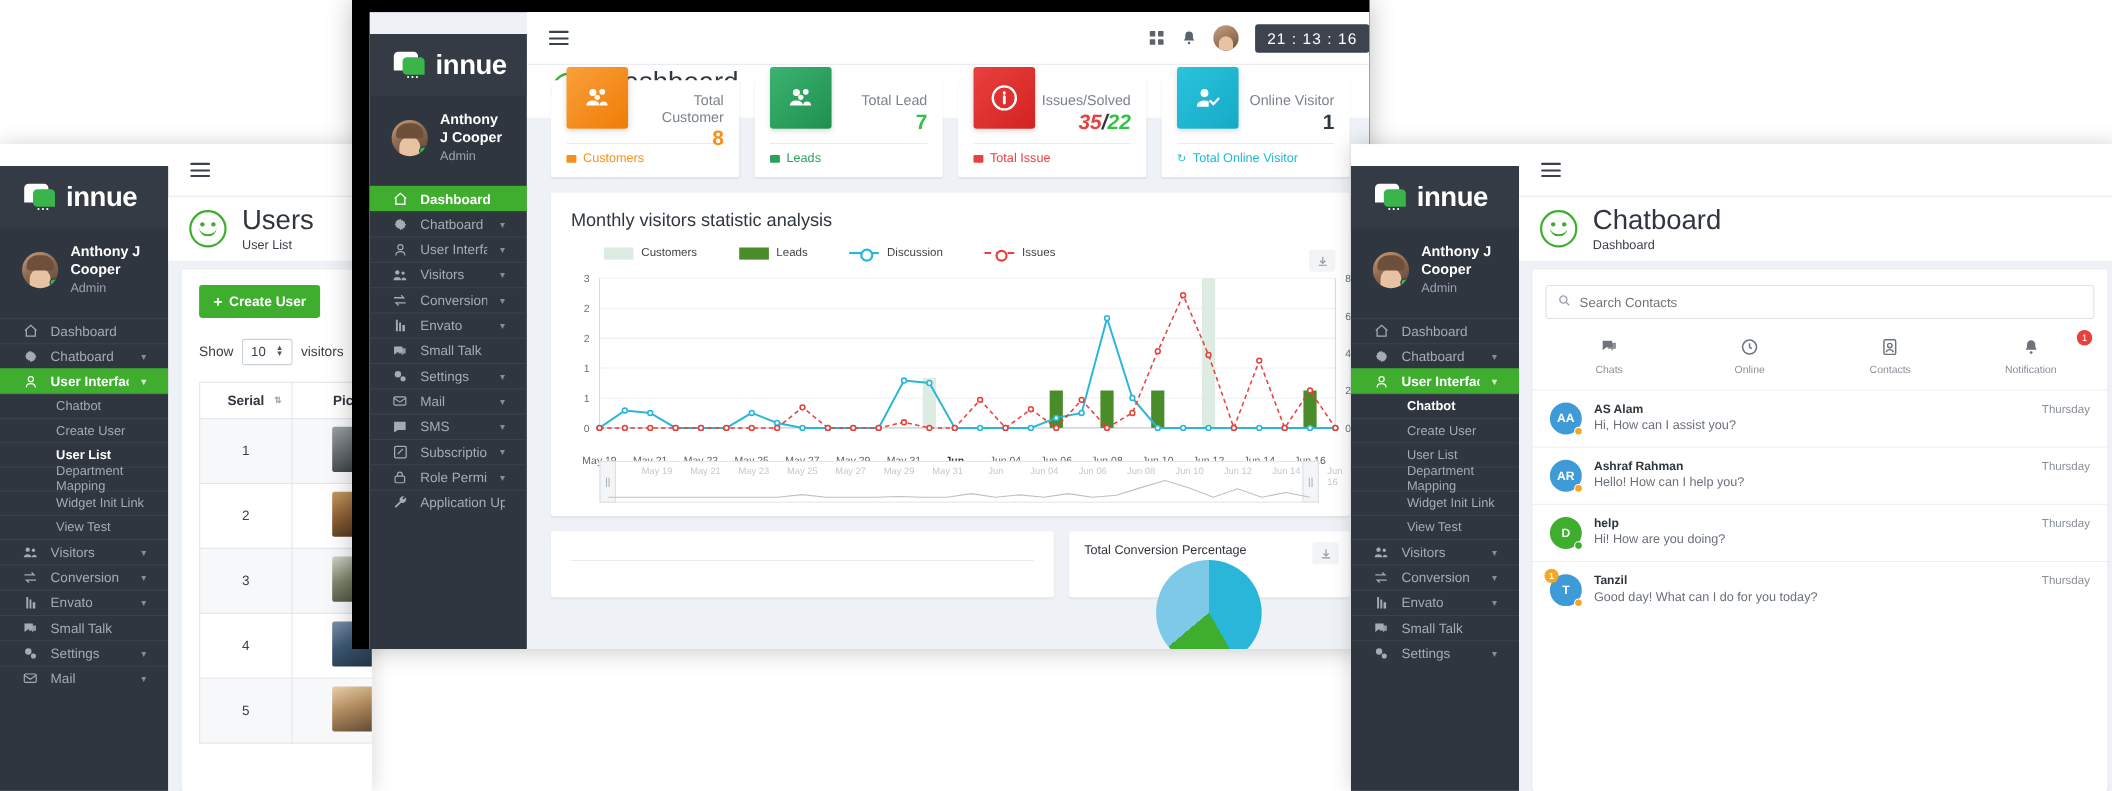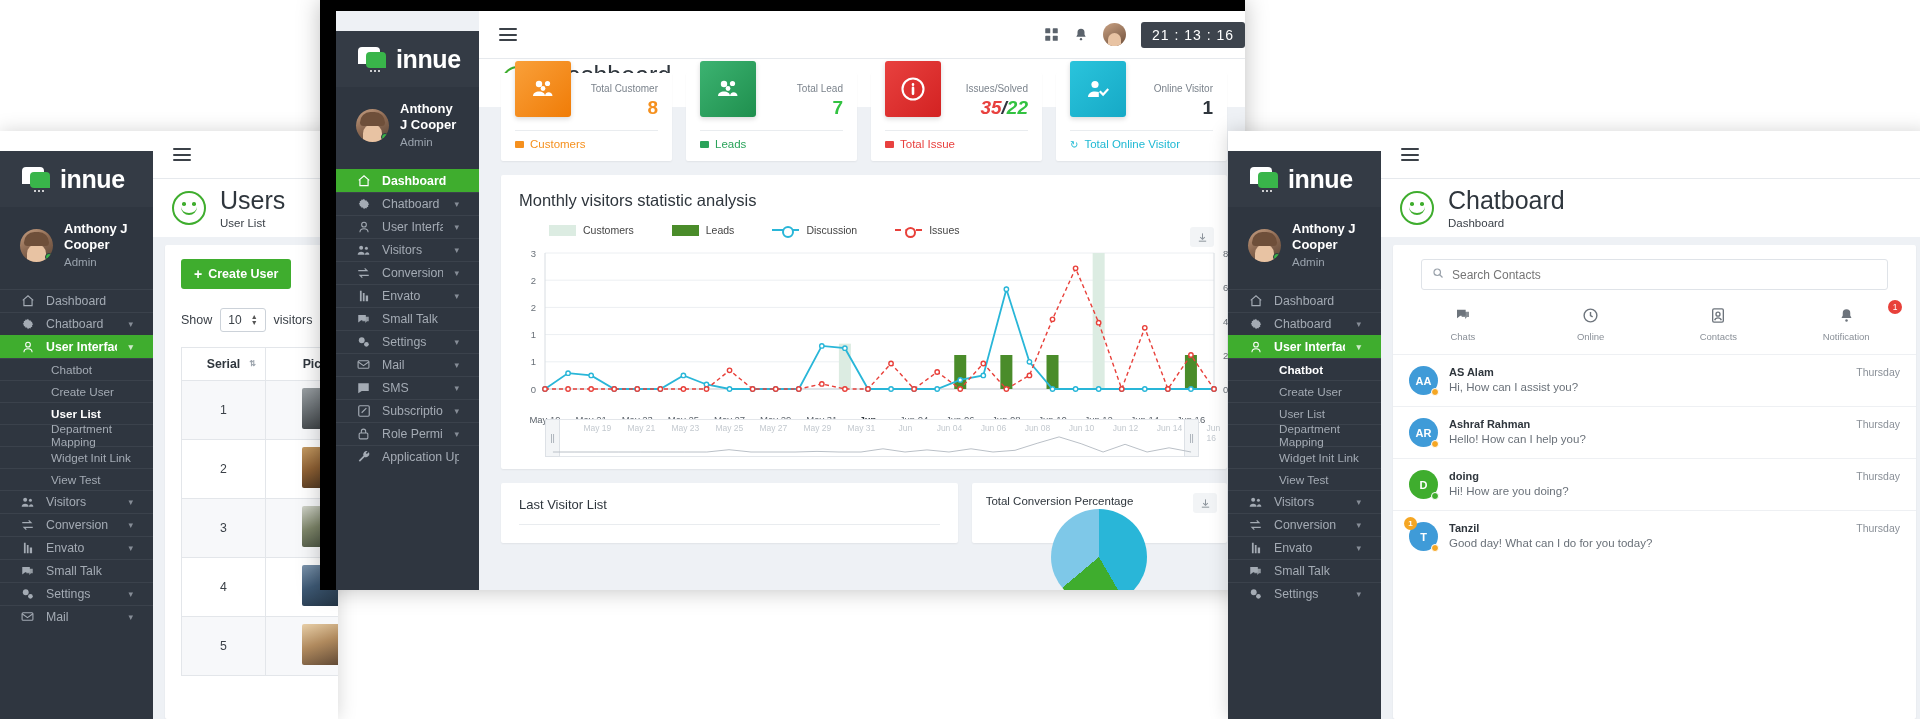--- a/index.html
+++ b/index.html
@@ -96,21 +96,21 @@
   #win-dash .content { position:absolute; left:143px; top:48px; right:0; bottom:0; background:#eef1f5; overflow:hidden;}
   #win-dash .pagehead { left:0; right:0; top:0; height:48px; padding-left:22px; }
 
   .cards { display:flex; gap:14px; padding:14px 18px 0 22px; }
   .kcard { flex:1; background:#fff; border-radius:2px; box-shadow:0 1px 2px rgba(0,0,0,.06); position:relative;
       height:88px; }
   .kcard .kbody { display:flex; align-items:flex-start; justify-content:space-between; padding:0 14px; height:57px;}
   .kicon { width:56px; height:56px; border-radius:3px; margin-top:-12px; display:flex; align-items:center;
       justify-content:center; color:#fff; box-shadow:0 2px 5px rgba(0,0,0,.15); }
   .ktexts { text-align:right; padding-top:10px; }
-  .klabel { font-size:10px; color:#7b838c; line-height:1.2; }
+  .klabel { font-size:13px; color:#7b838c; line-height:1.2; }
   .kvalue { font-size:19px; font-weight:bold; line-height:1.3; margin-top:1px; }
   .kfoot { border-top:1px solid #e9ecef; margin:0 14px; padding-top:7px; font-size:11.5px;
       display:flex; align-items:center; gap:6px; }
   .kfoot .sq { width:9px; height:7px; border-radius:1px; display:inline-block; }
 
   .panel { background:#fff; border-radius:2px; box-shadow:0 1px 2px rgba(0,0,0,.06); }
   .panel-title { font-size:16.5px; color:#2f363d; padding:16px 18px 2px 18px; }
 
   .legend { display:flex; align-items:center; gap:38px; padding:12px 0 0 48px; font-size:10.5px; color:#444; }
   .legend .li { display:flex; align-items:center; gap:7px; }
@@ -136,21 +136,21 @@
 
   
   #win-chat { left:1228px; top:131px; width:700px; height:588px; background:#fff;
      box-shadow:0 0 18px rgba(0,0,0,.17); }
   #win-chat .sidebar { width:153px; }
   #win-chat .topbar { left:153px; right:0; width:auto; }
   #win-chat .content { position:absolute; left:153px; top:48px; right:0; bottom:0; background:#eef1f5; }
   #win-chat .pagehead { left:0; right:0; top:0; height:58px; padding-left:19px; }
   .chat-card { position:absolute; left:12px; right:12px; top:66px; bottom:0; background:#fff;
       border-radius:2px; box-shadow:0 1px 2px rgba(0,0,0,.07); padding:14px 0 0 0; }
-  .search-wrap { margin:0 28px; border:1px solid #dfe3e8; border-radius:3px; display:flex; align-items:center;
+  .search-wrap { margin:0 12px; border:1px solid #dfe3e8; border-radius:3px; display:flex; align-items:center;
       gap:8px; padding:7px 10px; color:#9aa2ab; font-size:12px; }
   .ctabs { display:flex; gap:0; padding:14px 6px 0 6px; }
   .ctab { flex:1; display:flex; flex-direction:column; align-items:center; gap:5px; color:#8a9098; font-size:9.5px;
       position:relative; }
   .ctab .cbadge { position:absolute; right:8px; top:-4px; min-width:14px; height:14px; background:#e8403a;
       color:#fff; border-radius:50%; font-size:8.5px; display:flex; align-items:center; justify-content:center; }
   .ctab .cico { width:26px; height:22px; display:flex; align-items:center; justify-content:center; color:#6d747c; }
   .convo { display:flex; gap:11px; padding:11px 16px; border-top:1px solid #eef0f3; align-items:flex-start; }
   .cav { width:29px; height:29px; border-radius:50%; color:#fff; font-size:11px; font-weight:bold;
       display:flex; align-items:center; justify-content:center; flex:none; position:relative;}
@@ -796,21 +796,20 @@
                 <span style="position: absolute; font-size: 8.5px; color: rgb(195, 201, 207); transform: translateX(-50%); left: 102.211%;">Jun 16</span>
               </div>
             <svg id="mini-svg" width="100%" height="22" viewBox="0 0 660 22" preserveAspectRatio="none" style="position:absolute;left:0;right:0;bottom:3px;">
                 <path d="M 8.0 20.0 L 30.2 20.0 L 52.4 20.0 L 74.6 20.0 L 96.8 20.0 L 119.0 20.0 L 141.2 20.0 L 163.4 20.0 L 185.7 17.7 L 207.9 20.0 L 230.1 20.0 L 252.3 20.0 L 274.5 19.4 L 296.7 20.0 L 318.9 20.0 L 341.1 16.8 L 363.3 20.0 L 385.5 17.9 L 407.7 20.0 L 429.9 16.8 L 452.1 20.0 L 474.3 18.3 L 496.6 11.3 L 518.8 4.9 L 541.0 11.7 L 563.2 20.0 L 585.4 12.3 L 607.6 20.0 L 629.8 15.8 L 652.0 20.0" fill="none" stroke="#b9c0c7" stroke-width="1"></path>
               </svg>
           </div>
         </div>
 
         <div style="display:flex; gap:14px; margin:14px 18px 0 22px;">
           <div class="lastvisit" style="flex:1.85; height:60px; padding:14px 18px;">
-            <div style="font-size:13px; color:#2f363d;">Last Visitor List</div>
             <div style="margin-top:12px; height:1px; background:#e9ecef;"></div>
           </div>
           <div class="lastvisit" style="flex:1; height:60px; padding:12px 14px; position:relative;">
             <div class="conv-pct">Total Conversion Percentage</div>
             <div class="dl-btn" style="top:10px; right:10px;">
               <svg width="11" height="11" viewBox="0 0 24 24" fill="none" stroke="currentColor" stroke-width="2.2">
                   <path d="M12 3v12"></path>
                   <path d="M7 11l5 5 5-5"></path>
                   <path d="M4 20h16"></path>
                 </svg>
@@ -1024,21 +1023,21 @@
               <span class="cmsg" style="display:block">Hello! How can I help you?</span>
             </span>
             <span class="ctime">Thursday</span>
           </div>
           <div class="convo">
             <span class="cav" style="background:#3fad2e">
               <span>D</span>
               <span class="stat" style="background:#3fad2e"></span>
             </span>
             <span style="flex:1">
-              <span class="cname" style="display:block">doing</span>
+              <span class="cname" style="display:block">help</span>
               <span class="cmsg" style="display:block">Hi! How are you doing?</span>
             </span>
             <span class="ctime">Thursday</span>
           </div>
           <div class="convo">
             <span class="cav" style="background:#3f9bd8">
               <span>T</span>
               <span class="stat" style="background:#f5a623"></span>
               <span style="position:absolute;left:-5px;top:-5px;width:13px;height:13px;border-radius:50%;background:#f5a623;color:#fff;font-size:8px;display:flex;align-items:center;justify-content:center;">1</span>
             </span>

